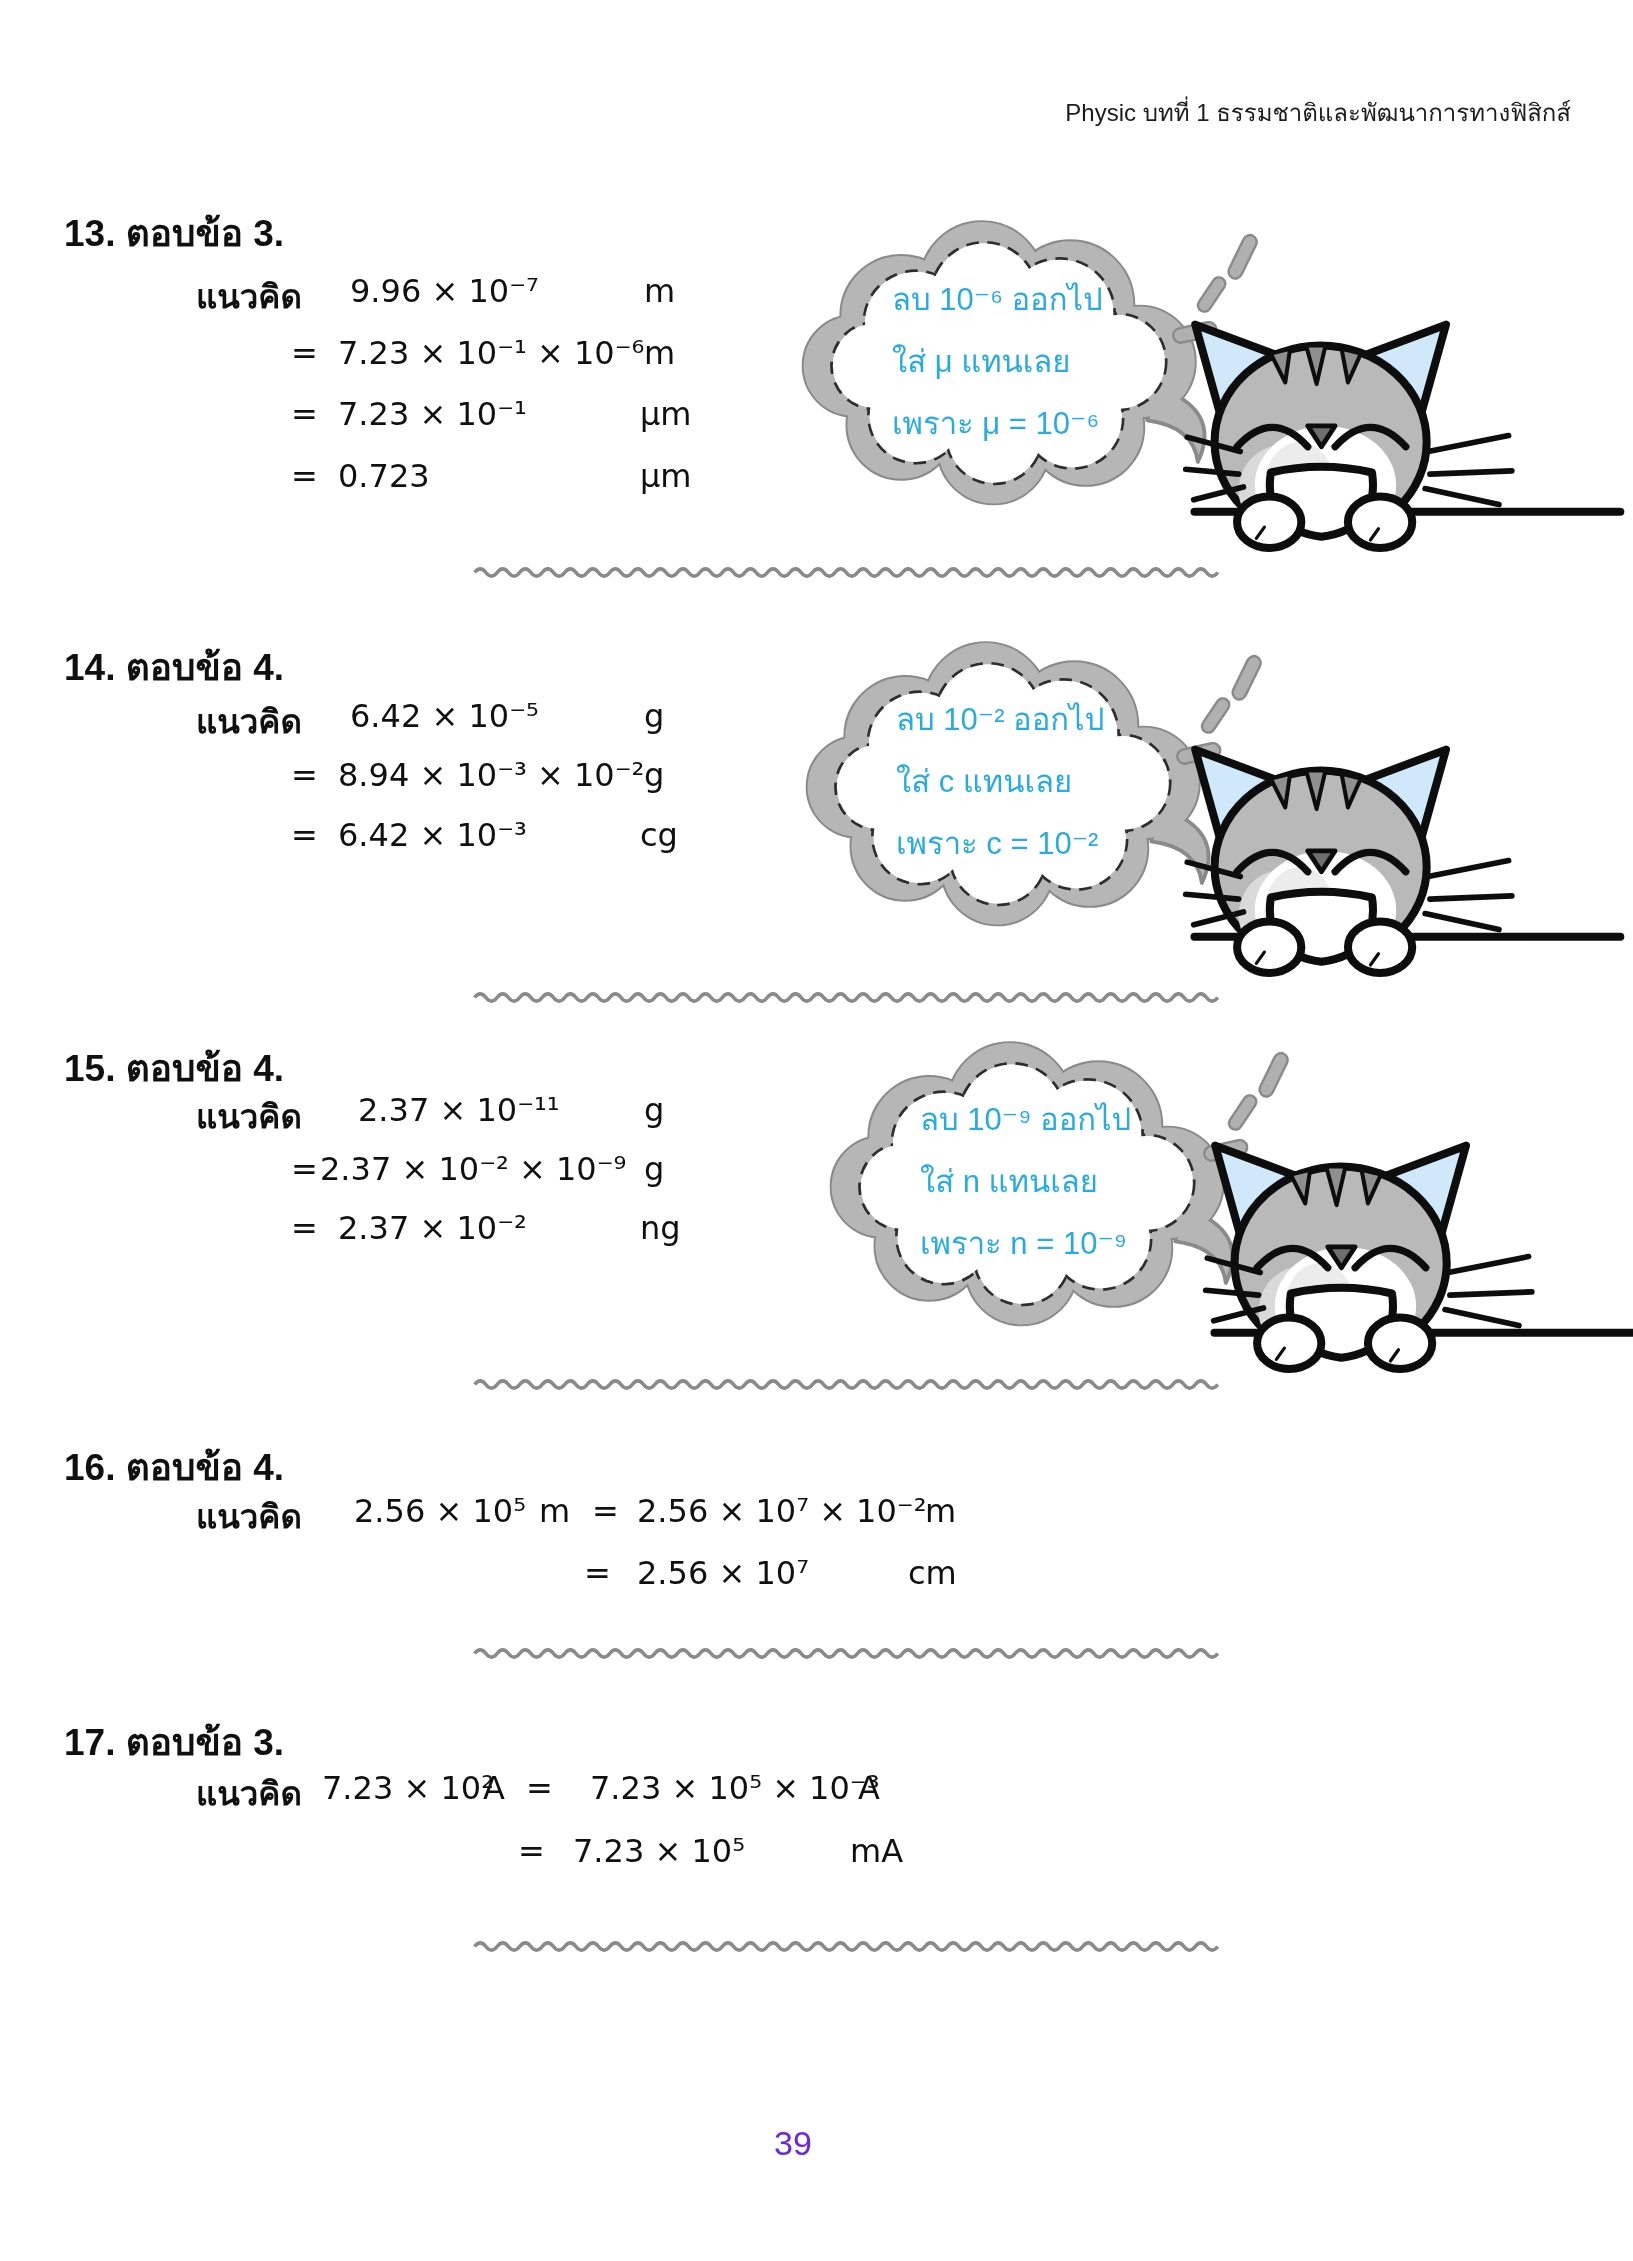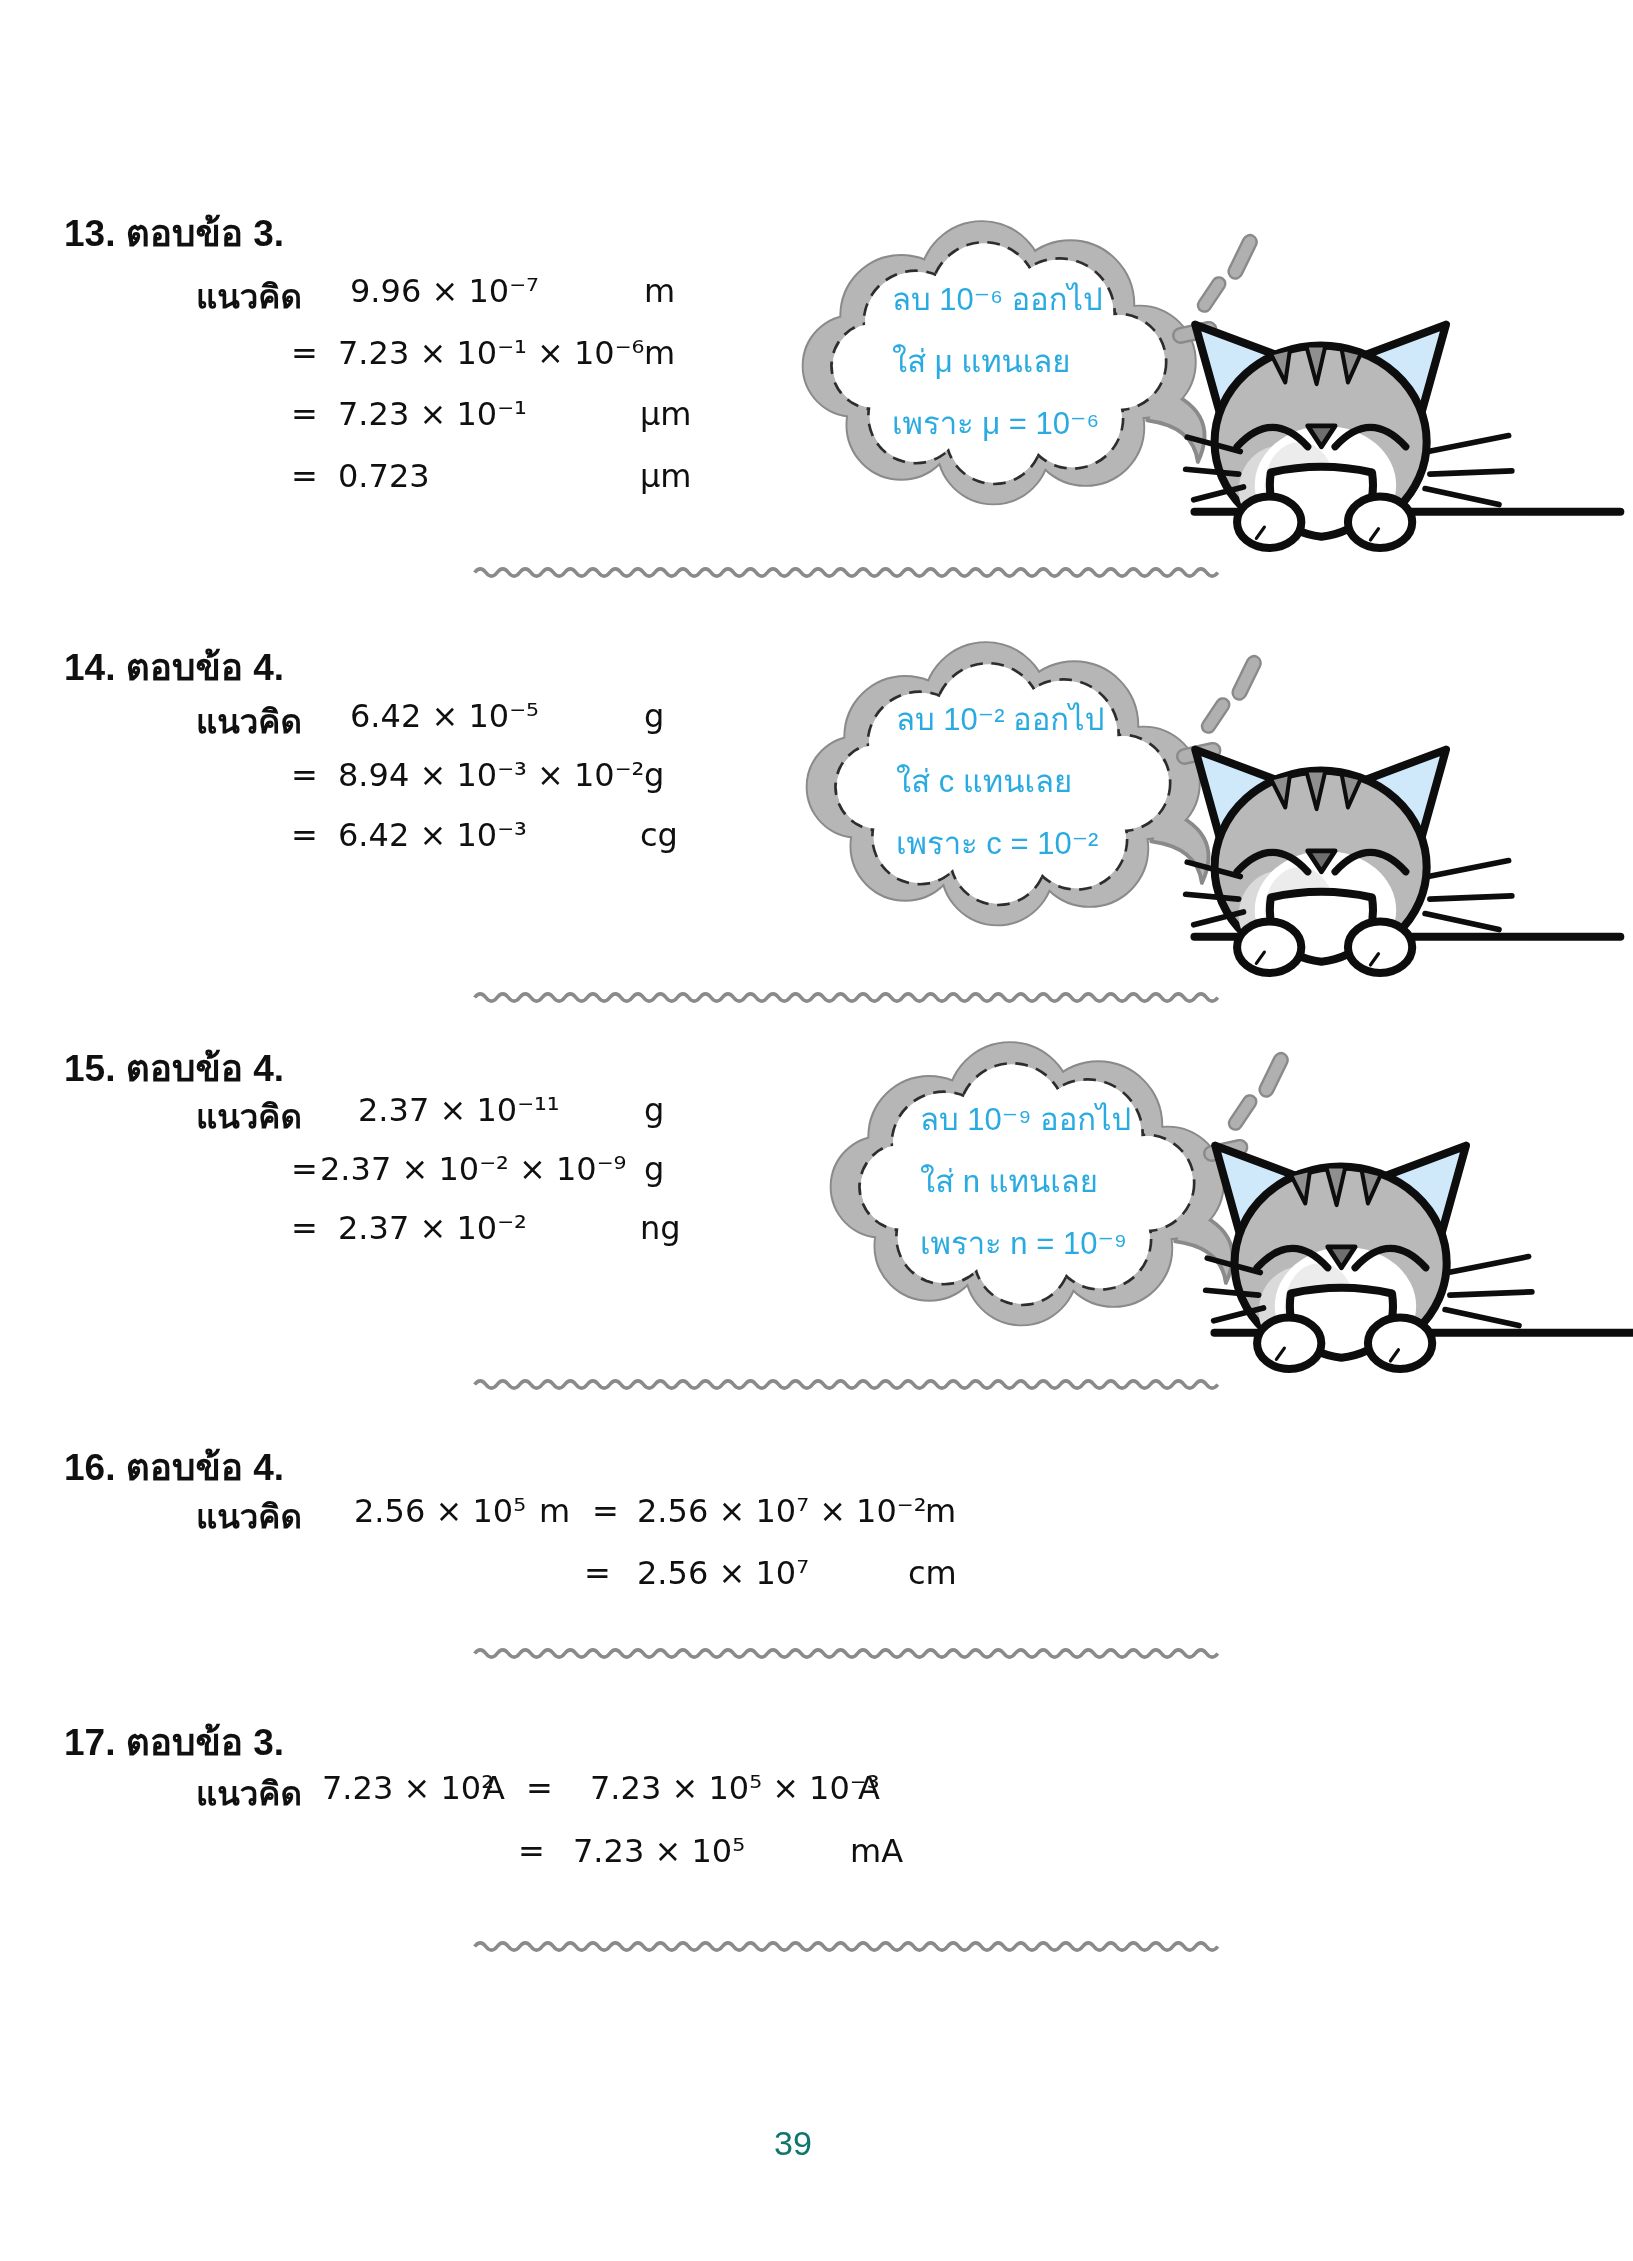--- a/index.html
+++ b/index.html
@@ -4,21 +4,21 @@
 <style>
   html,body{margin:0;padding:0;background:#ffffff;}
   .page{position:relative;width:1634px;height:2261px;background:#ffffff;overflow:hidden;
         font-family:"Liberation Sans","DejaVu Sans",sans-serif;color:#101010;}
   .abs{position:absolute;white-space:nowrap;}
   .header-text{font-size:24px;color:#1c1c1c;}
   .heading{font-weight:bold;font-size:37px;}
   .eqtext{font-family:"DejaVu Sans",sans-serif;font-size:32px;}
   .lbl{font-weight:bold;font-size:33px;font-family:"Liberation Sans","DejaVu Sans",sans-serif;margin-left:15px;}
   .bline{font-size:31px;color:#29abe2;font-family:"Liberation Sans","DejaVu Sans",sans-serif;}
-  .pagenum{font-size:34px;color:#0f766e;}
+  .pagenum{font-size:34px;color:#6d28d9;}
   svg.deco{position:absolute;overflow:visible;}
 </style>
 </head>
 <body>
 
 <div class="page">
 
   <svg width="0" height="0" style="position:absolute">
     <defs>
       <path id="wavepath" fill="none" stroke="#8a8a8a" stroke-width="4.5" d="M2,13 q7,-9 14,0 q7,9 14,0 q7,-9 14,0 q7,9 14,0 q7,-9 14,0 q7,9 14,0 q7,-9 14,0 q7,9 14,0 q7,-9 14,0 q7,9 14,0 q7,-9 14,0 q7,9 14,0 q7,-9 14,0 q7,9 14,0 q7,-9 14,0 q7,9 14,0 q7,-9 14,0 q7,9 14,0 q7,-9 14,0 q7,9 14,0 q7,-9 14,0 q7,9 14,0 q7,-9 14,0 q7,9 14,0 q7,-9 14,0 q7,9 14,0 q7,-9 14,0 q7,9 14,0 q7,-9 14,0 q7,9 14,0 q7,-9 14,0 q7,9 14,0 q7,-9 14,0 q7,9 14,0 q7,-9 14,0 q7,9 14,0 q7,-9 14,0 q7,9 14,0 q7,-9 14,0 q7,9 14,0 q7,-9 14,0 q7,9 14,0 q7,-9 14,0 q7,9 14,0 q7,-9 14,0 q7,9 14,0 q7,-9 14,0 q7,9 14,0 q7,-9 14,0 q7,9 14,0 q7,-9 14,0 q7,9 14,0 q7,-9 14,0 q7,9 14,0 q7,-9 14,0 q7,9 14,0 q7,-9 14,0 q7,9 14,0 q7,-9 14,0 q7,9 14,0 q7,-9 14,0 q7,9 14,0 q7,-9 14,0 q7,9 14,0 q7,-9 14,0 q7,9 14,0"></path>
@@ -106,20 +106,21 @@
           <ellipse cx="240" cy="258" rx="40" ry="32"></ellipse>
         </g>
         <g stroke="#0d0d0d" stroke-width="4" fill="none" stroke-linecap="round">
           <path d="M86,278 l10,-14"></path>
             <path d="M228,280 l10,-14"></path>
         </g>
       </g>
     </defs>
   </svg>
 
+  <div class="abs header-text" style="top:93px;right:63px">Physic  บทที่ 1 ธรรมชาติและพัฒนาการทางฟิสิกส์</div>
 
   <section>
     <div class="abs heading" style="left:64px;top:203px">13. ตอบข้อ 3.</div>
     <span class="abs lbl" style="left:181px;top:270px">แนวคิด</span>
     <span class="abs eqtext" style="left:350px;top:272px">9.96 × 10⁻⁷</span>
     <span class="abs eqtext" style="left:644px;top:272px">m</span>
     <span class="abs eqtext" style="left:291px;top:334px">=</span>
     <span class="abs eqtext" style="left:338px;top:334px">7.23 × 10⁻¹ × 10⁻⁶</span>
     <span class="abs eqtext" style="left:644px;top:334px">m</span>
     <span class="abs eqtext" style="left:291px;top:395px">=</span>

